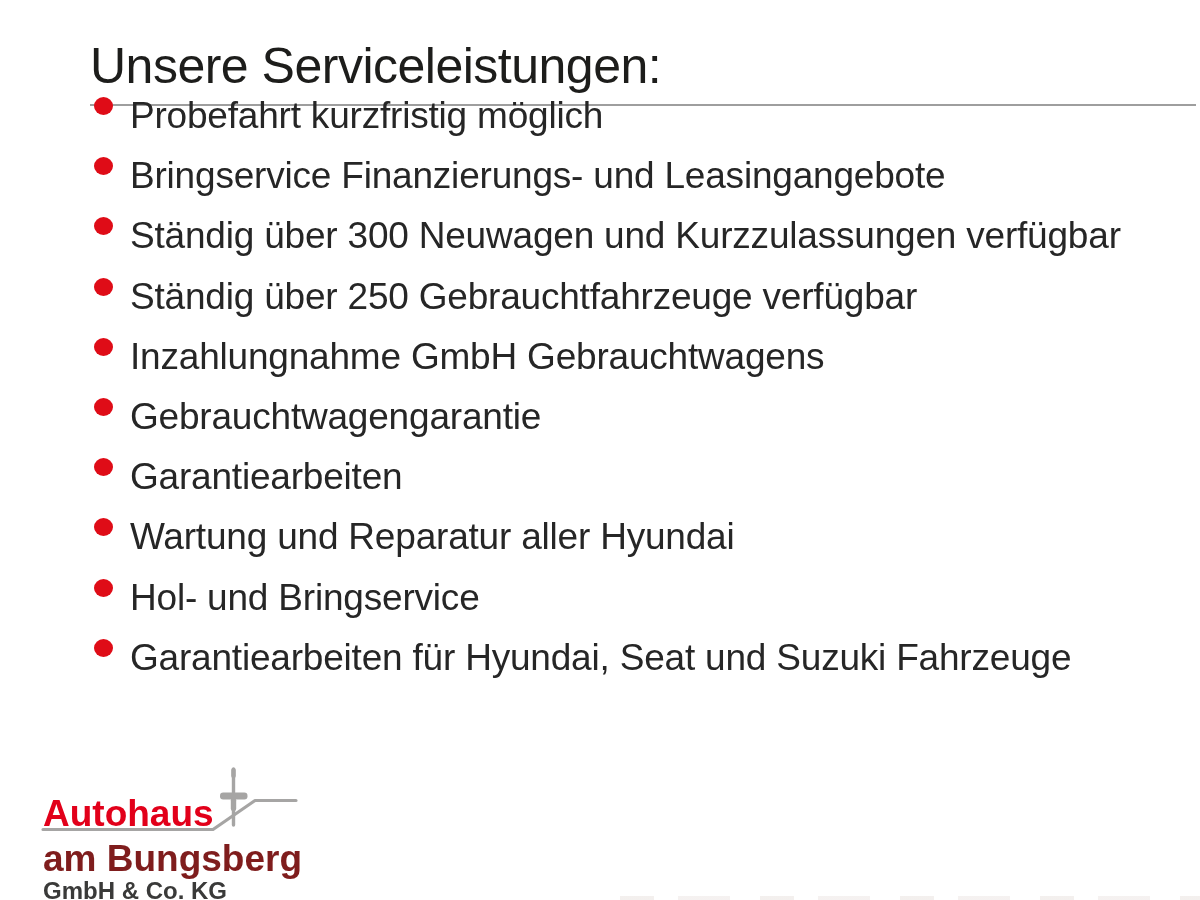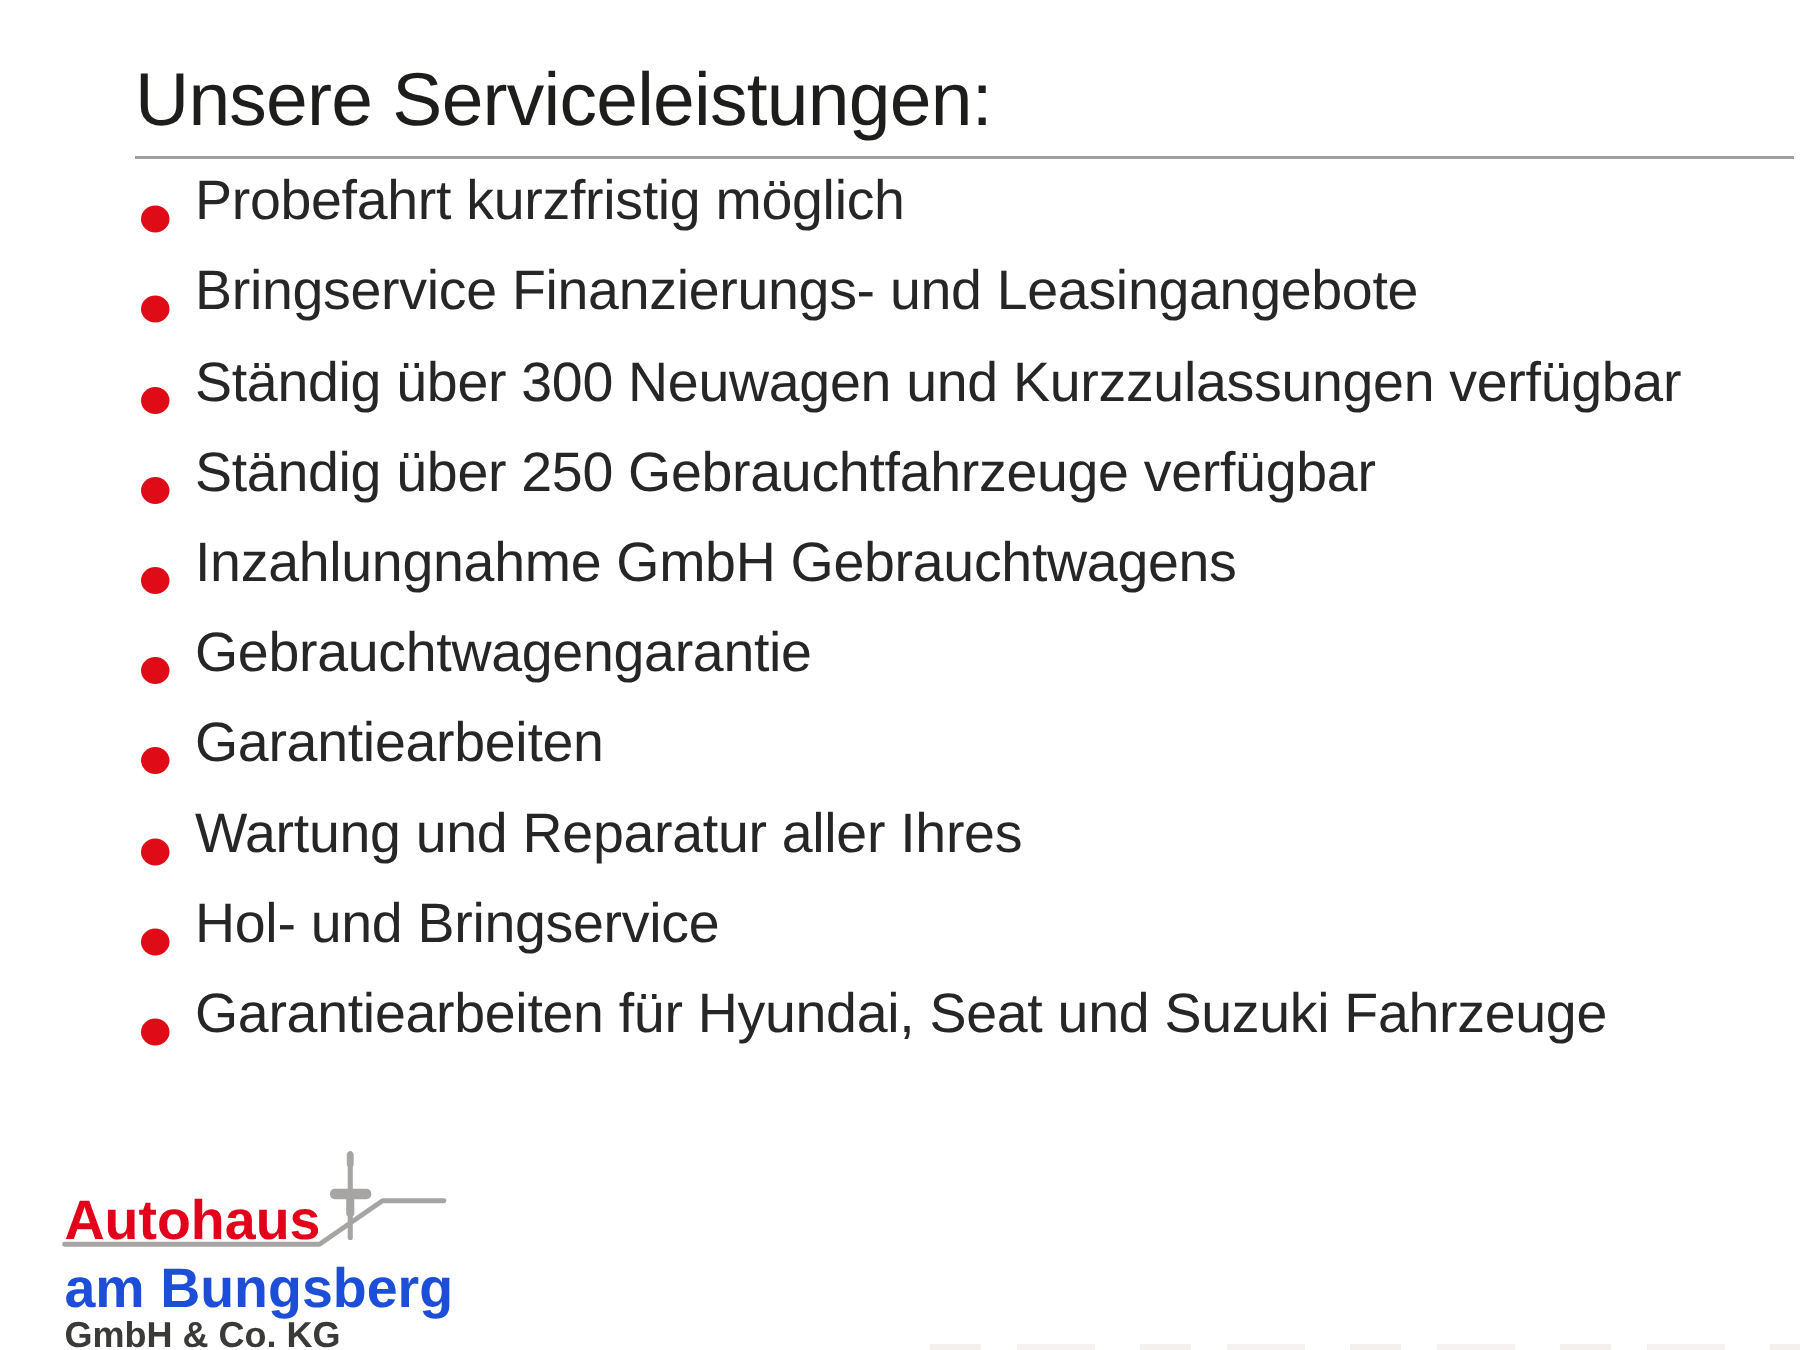--- a/index.html
+++ b/index.html
@@ -43,21 +43,21 @@
   .services {
     position: absolute;
     left: 94px;
     top: 95px;
     right: 10px;
     list-style: none;
   }
   .service-item {
     height: 60.2px;
     display: flex;
-    align-items: flex-end;
+    align-items: flex-start;
     white-space: nowrap;
   }
   .bullet {
     flex: 0 0 auto;
     width: 19px;
     height: 18px;
     border-radius: 50%;
     background: #df0c17;
     margin-right: 17px;
     margin-top: 2px;
@@ -92,21 +92,21 @@
     font-weight: 700;
     color: #e2001a;
     letter-spacing: 0px;
   }
   .logo-line2 {
     position: absolute;
     left: 8px;
     top: 83px;
     font-size: 37px;
     font-weight: 700;
-    color: #1d4ed8;
+    color: #7f1d1d;
   }
   .logo-line3 {
     position: absolute;
     left: 8px;
     top: 122px;
     font-size: 24px;
     font-weight: 700;
     color: #3a3a39;
   }
 
@@ -161,21 +161,21 @@
     <li class="service-item">
       <span class="bullet"></span>
       <span class="service-label">Gebrauchtwagengarantie</span>
     </li>
     <li class="service-item">
       <span class="bullet"></span>
       <span class="service-label">Garantiearbeiten</span>
     </li>
     <li class="service-item">
       <span class="bullet"></span>
-      <span class="service-label">Wartung und Reparatur aller Ihres</span>
+      <span class="service-label">Wartung und Reparatur aller Hyundai</span>
     </li>
     <li class="service-item">
       <span class="bullet"></span>
       <span class="service-label">Hol- und Bringservice</span>
     </li>
     <li class="service-item">
       <span class="bullet"></span>
       <span class="service-label">Garantiearbeiten für Hyundai, Seat und Suzuki Fahrzeuge</span>
     </li>
   </ul>

